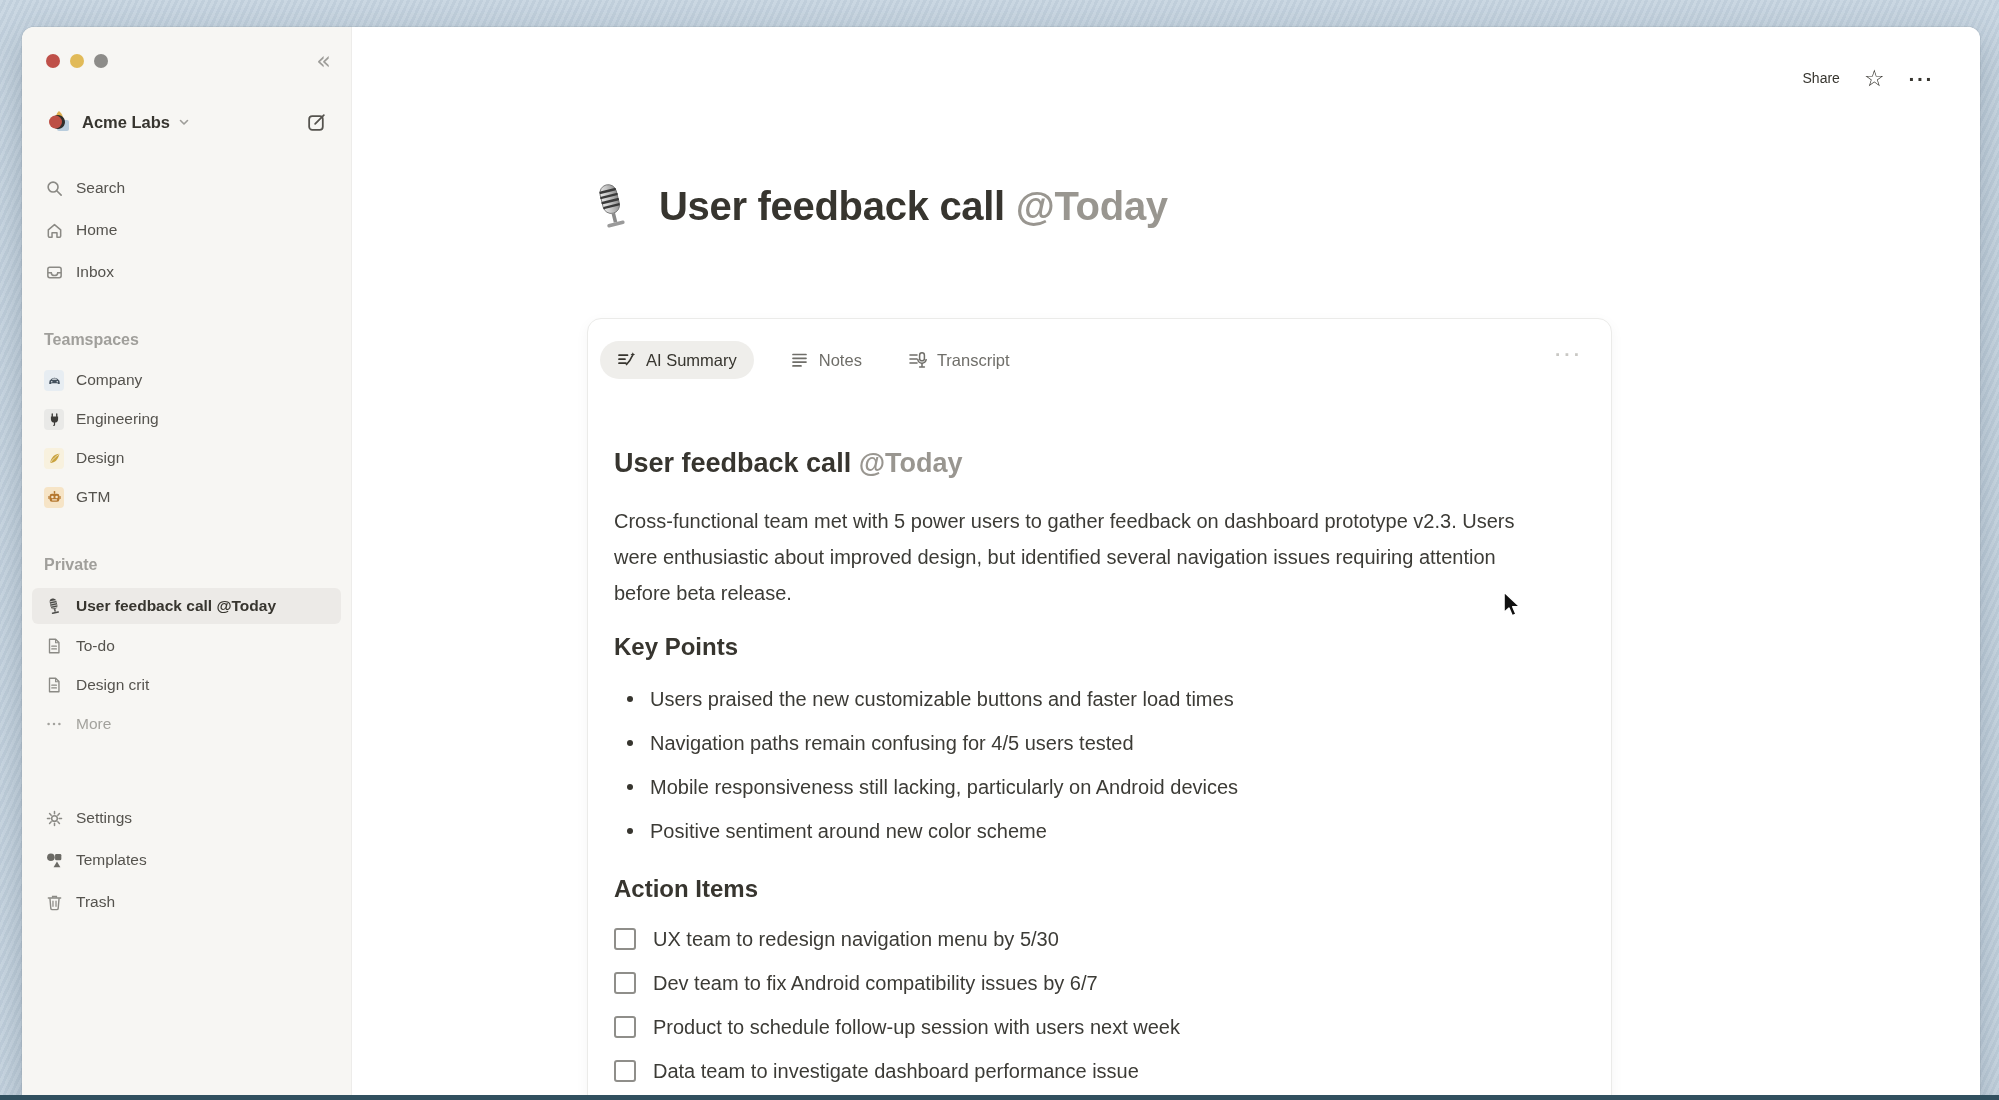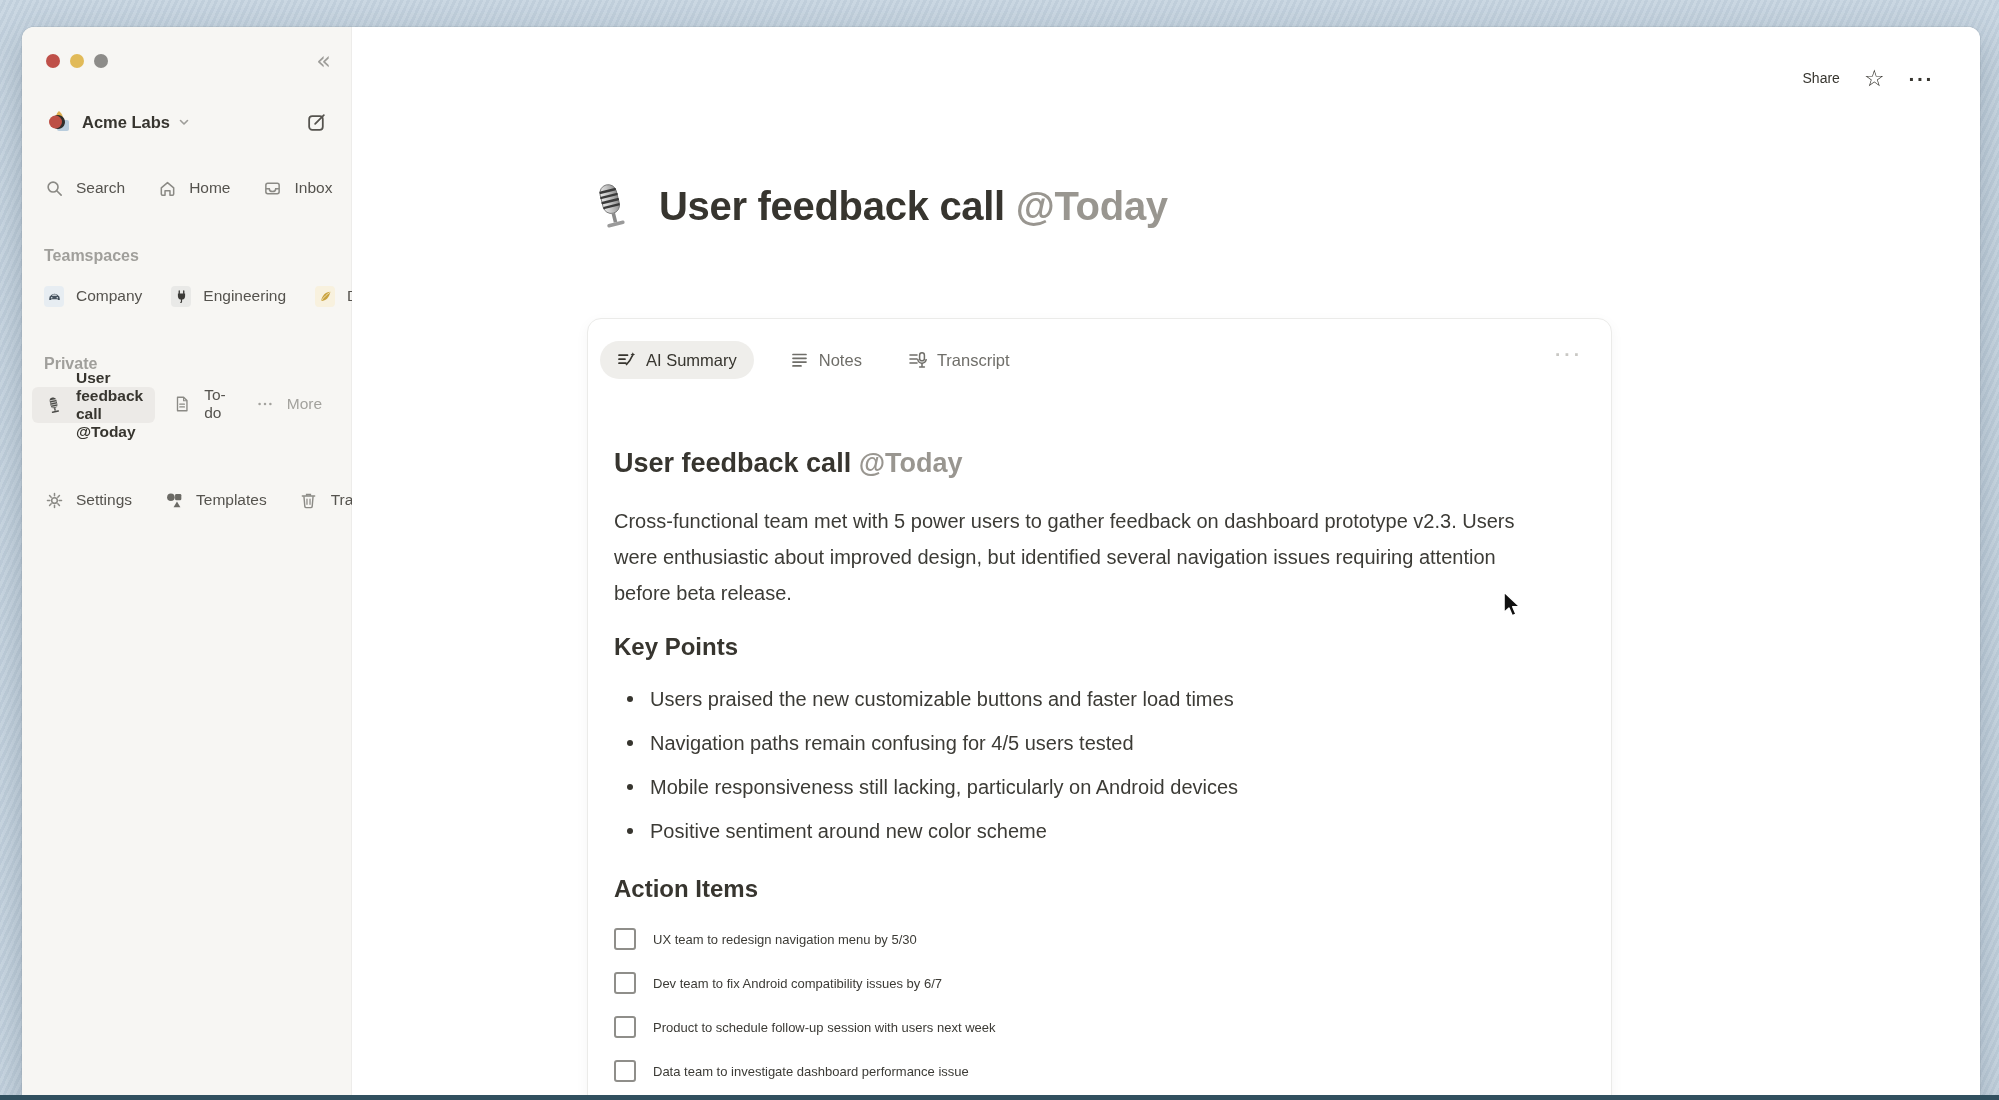--- a/index.html
+++ b/index.html
@@ -21,21 +21,21 @@
   .sidebar { width:330px; flex:0 0 330px; background:#f7f6f3; border-right:1px solid #edecea; display:flex; flex-direction:column; }
   .traffic-row { display:flex; align-items:center; padding:27px 20px 0 24px; height:41px; }
   .tl { width:14px; height:14px; border-radius:50%; margin-right:10px; }
   .tl.red{ background:#bf5049; } .tl.yellow{ background:#e1ba58; } .tl.gray{ background:#8d8c89; }
   .collapse { margin-left:auto; color:#9e9d99; font-size:24px; line-height:14px; cursor:default; font-family:"DejaVu Sans",sans-serif; }
   .workspace-row { display:flex; align-items:center; margin:36px 16px 0 16px; height:36px; padding:0 8px; border-radius:6px; }
   .ws-logo { width:26px; height:26px; margin-right:10px; flex:0 0 26px; }
   .ws-name { font-size:16.5px; font-weight:700; color:#37352f; }
   .ws-chevron { margin-left:8px; color:#9e9d99; display:flex; }
   .compose { margin-left:auto; color:#55534e; display:flex; }
-  .side-list { display:flex; margin:31px 10px 0 10px; gap:8px; }
+  .side-list { display:flex; flex-direction:column; margin:31px 10px 0 10px; gap:8px; }
   .side-list.tight { gap:5px; margin-top:14px; }
   .side-row { display:flex; align-items:center; height:34px; padding:0 12px; border-radius:6px; font-size:15.5px; font-weight:500; color:#55534e; cursor:default; }
   .side-row .ic { width:20px; height:20px; margin-right:12px; display:flex; align-items:center; justify-content:center; color:#8b8a85; flex:0 0 20px; }
   .side-row.selected { background:#eceae7; color:#37352f; font-weight:600; height:36px; }
   .side-row.muted { color:#a3a29d; }
   .section-label { margin:42px 10px 0 22px; font-size:16px; font-weight:600; color:#a09f9b; }
   .section-label.private { }
   .tile { width:21px; height:21px; border-radius:4px; display:flex; align-items:center; justify-content:center; }
   .footer-list { margin-top:60px;justify-content:space-between; }
   svg { display:block; }
@@ -58,21 +58,21 @@
   .tab .ic { display:flex; }
   .card-body { margin:0 26px; }
   .doc-h1 { margin-top:68px; font-size:27px; font-weight:700; line-height:32px; color:#37352f; }
   .doc-h1 .mention { color:#999690; }
   .doc-p { margin-top:24px; font-size:20px; line-height:36px; color:#3c3b36; width:910px; }
   .doc-h2 { margin-top:22px; font-size:24px; font-weight:700; line-height:28px; color:#37352f; }
   .bullet-list { margin-top:16px; }
   .bullet-row { display:flex; align-items:center; height:44px; font-size:20px; color:#3c3b36; }
   .bullet-dot { width:6px; height:6px; border-radius:50%; background:#37352f; margin:0 17px 0 13px; flex:0 0 6px; }
   .check-list { margin-top:14px; }
-  .check-row { display:flex; align-items:center; height:44px; font-size:13px; color:#3c3b36; }
+  .check-row { display:flex; align-items:center; height:44px; font-size:20px; color:#3c3b36; }
   .checkbox { width:22px; height:22px; border:2px solid #8f8e8a; border-radius:3px; margin-right:17px; flex:0 0 22px; background:#fff; }
   
   .bottom-edge { position:absolute; left:0; bottom:0; width:1999px; height:5px; background:#31505f; z-index:50; }
   .cursor { position:absolute; left:1498px; top:590px; z-index:60; pointer-events:none; }
 </style>
 </head>
 <body>
 
 <div class="window">
 
@@ -214,39 +214,39 @@
       <div class="side-row">
         <span class="ic">
           <svg width="18" height="18" viewBox="0 0 20 20">
               <path d="M5 2.5 h6.8 L15.5 6.2 V17.5 H5 Z" fill="none" stroke="currentColor" stroke-width="1.5" stroke-linejoin="round"></path>
               <path d="M11.8 2.8 V6.4 H15.2" fill="none" stroke="currentColor" stroke-width="1.3"></path>
               <path d="M7.5 10.2 h5.2 M7.5 13.2 h5.2" stroke="currentColor" stroke-width="1.3" stroke-linecap="round"></path>
             </svg>
         </span>
         <span>To-do</span>
       </div>
+      <div class="side-row">
+        <span class="ic">
+          <svg width="18" height="18" viewBox="0 0 20 20">
+              <path d="M5 2.5 h6.8 L15.5 6.2 V17.5 H5 Z" fill="none" stroke="currentColor" stroke-width="1.5" stroke-linejoin="round"></path>
+              <path d="M11.8 2.8 V6.4 H15.2" fill="none" stroke="currentColor" stroke-width="1.3"></path>
+              <path d="M7.5 10.2 h5.2 M7.5 13.2 h5.2" stroke="currentColor" stroke-width="1.3" stroke-linecap="round"></path>
+            </svg>
+        </span>
+        <span>Design crit</span>
+      </div>
       <div class="side-row muted">
         <span class="ic">
           <svg width="18" height="18" viewBox="0 0 20 20">
               <circle cx="4" cy="10" r="1.4" fill="#a3a29d"></circle>
               <circle cx="10" cy="10" r="1.4" fill="#a3a29d"></circle>
               <circle cx="16" cy="10" r="1.4" fill="#a3a29d"></circle>
             </svg>
         </span>
         <span>More</span>
-      </div>
-      <div class="side-row">
-        <span class="ic">
-          <svg width="18" height="18" viewBox="0 0 20 20">
-              <path d="M5 2.5 h6.8 L15.5 6.2 V17.5 H5 Z" fill="none" stroke="currentColor" stroke-width="1.5" stroke-linejoin="round"></path>
-              <path d="M11.8 2.8 V6.4 H15.2" fill="none" stroke="currentColor" stroke-width="1.3"></path>
-              <path d="M7.5 10.2 h5.2 M7.5 13.2 h5.2" stroke="currentColor" stroke-width="1.3" stroke-linecap="round"></path>
-            </svg>
-        </span>
-        <span>Design crit</span>
       </div>
     </div>
 
     <div class="side-list footer-list">
       <div class="side-row">
         <span class="ic">
           <svg width="19" height="19" viewBox="0 0 20 20">
               <circle cx="10" cy="10" r="3" fill="none" stroke="currentColor" stroke-width="1.6"></circle>
               <path d="M10 2.6 v2.5 M10 14.9 v2.5 M2.6 10 h2.5 M14.9 10 h2.5 M4.8 4.8 l1.7 1.7 M13.5 13.5 l1.7 1.7 M15.2 4.8 l-1.7 1.7 M6.5 13.5 l-1.7 1.7" stroke="currentColor" stroke-width="1.6" stroke-linecap="round"></path>
             </svg>

